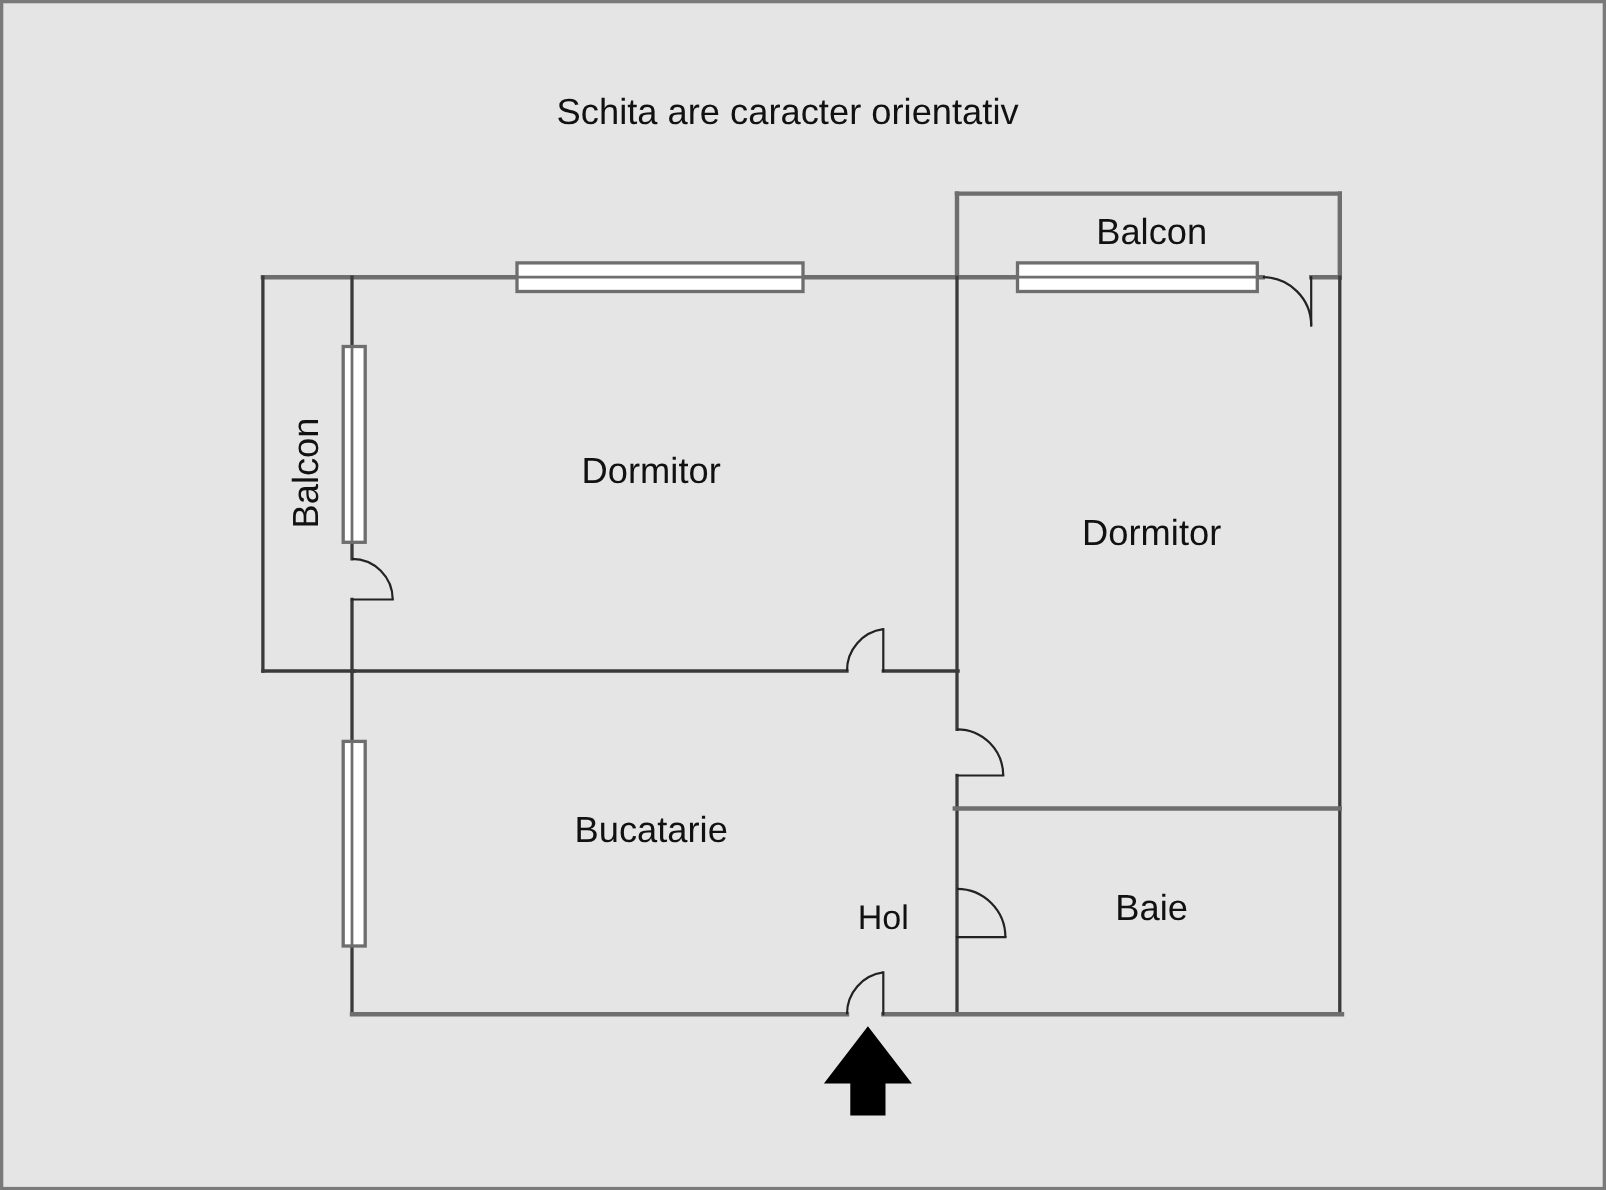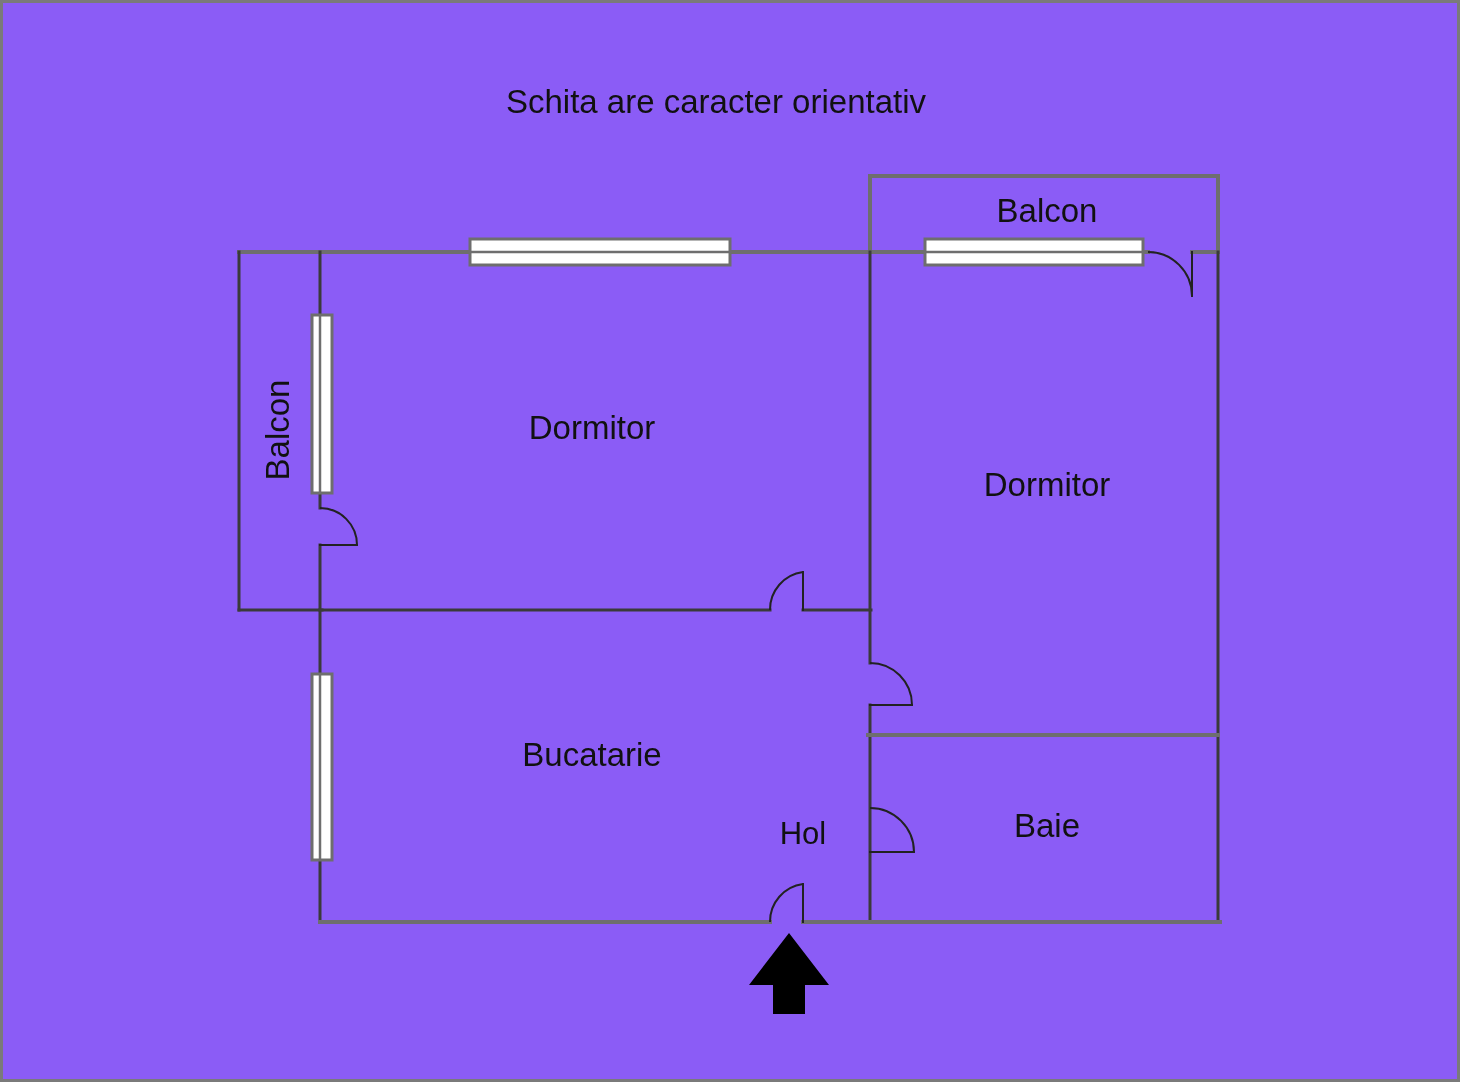--- a/index.html
+++ b/index.html
@@ -10,21 +10,21 @@
   body {
     width: 1460px;
     height: 1082px;
     font-family: "Liberation Sans", sans-serif;
     overflow: hidden;
   }
   #plan-root {
     position: relative;
     width: 1460px;
     height: 1082px;
-    background: #8b5cf6;
+    background: #e5e5e5;
     box-sizing: border-box;
   }
   #outer-frame {
     position: absolute;
     left: 0; top: 0;
     width: 1460px;
     height: 1082px;
     border: 3px solid #7a7a7a;
     box-sizing: border-box;
     pointer-events: none;

